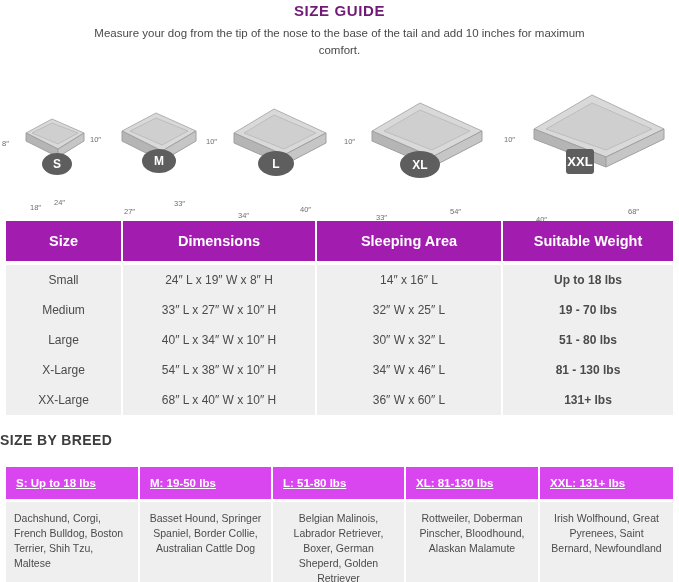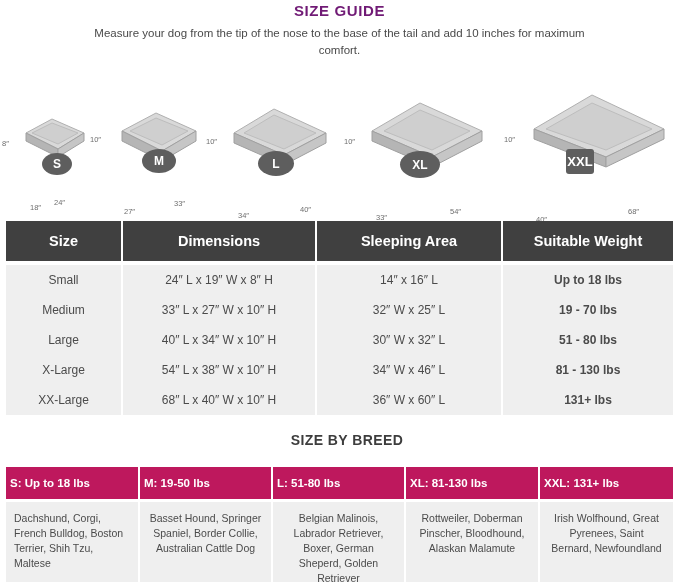--- a/index.html
+++ b/index.html
@@ -60,21 +60,21 @@
   
   .sizetable {
     position: absolute;
     left: 6px;
     top: 219px;
     width: 667px;
     border-collapse: collapse;
     table-layout: fixed;
   }
   .sizetable th {
-    background: #404040;
+    background: #a21caf;
     color: #ffffff;
     font-size: 14.5px;
     font-weight: bold;
     padding: 12px 18px;
     border-right: 2px solid #ffffff;
     text-align: center;
   }
   .sizetable th:last-child { border-right: none; }
   .sizetable td {
     background: #efefef;
@@ -88,43 +88,43 @@
   .sizetable tr.spacer td {
     background: #ffffff;
     height: 4px;
     padding: 0;
     border: none;
   }
 
   
   .breed-title {
     position: absolute;
-    top: 430px; left: 15px; right: 0;
-    text-align: center;
+    top: 430px; left: 0; right: 0;
     font-size: 14px;
     font-weight: bold;
     letter-spacing: 0.4px;
     color: #3d3d3d;
   }
   .breedtable {
     position: absolute;
     left: 6px;
     top: 465px;
     width: 667px;
     border-collapse: collapse;
     table-layout: fixed;
   }
   .breedtable th {
-    background: #be185d;
+    background: #d946ef;
     color: #ffffff;
     font-size: 11.5px;
     font-weight: bold;
     text-align: left;
-    padding: 10px 4px;
+    padding: 10px 10px;
     border-right: 2px solid #ffffff;
+    text-decoration: underline;
   }
   .breedtable th:last-child { border-right: none; }
   .breedtable td {
     background: #efefef;
     font-size: 10.5px;
     line-height: 15px;
     color: #4b4b4b;
     text-align: center;
     padding: 9px 8px;
     vertical-align: top;

